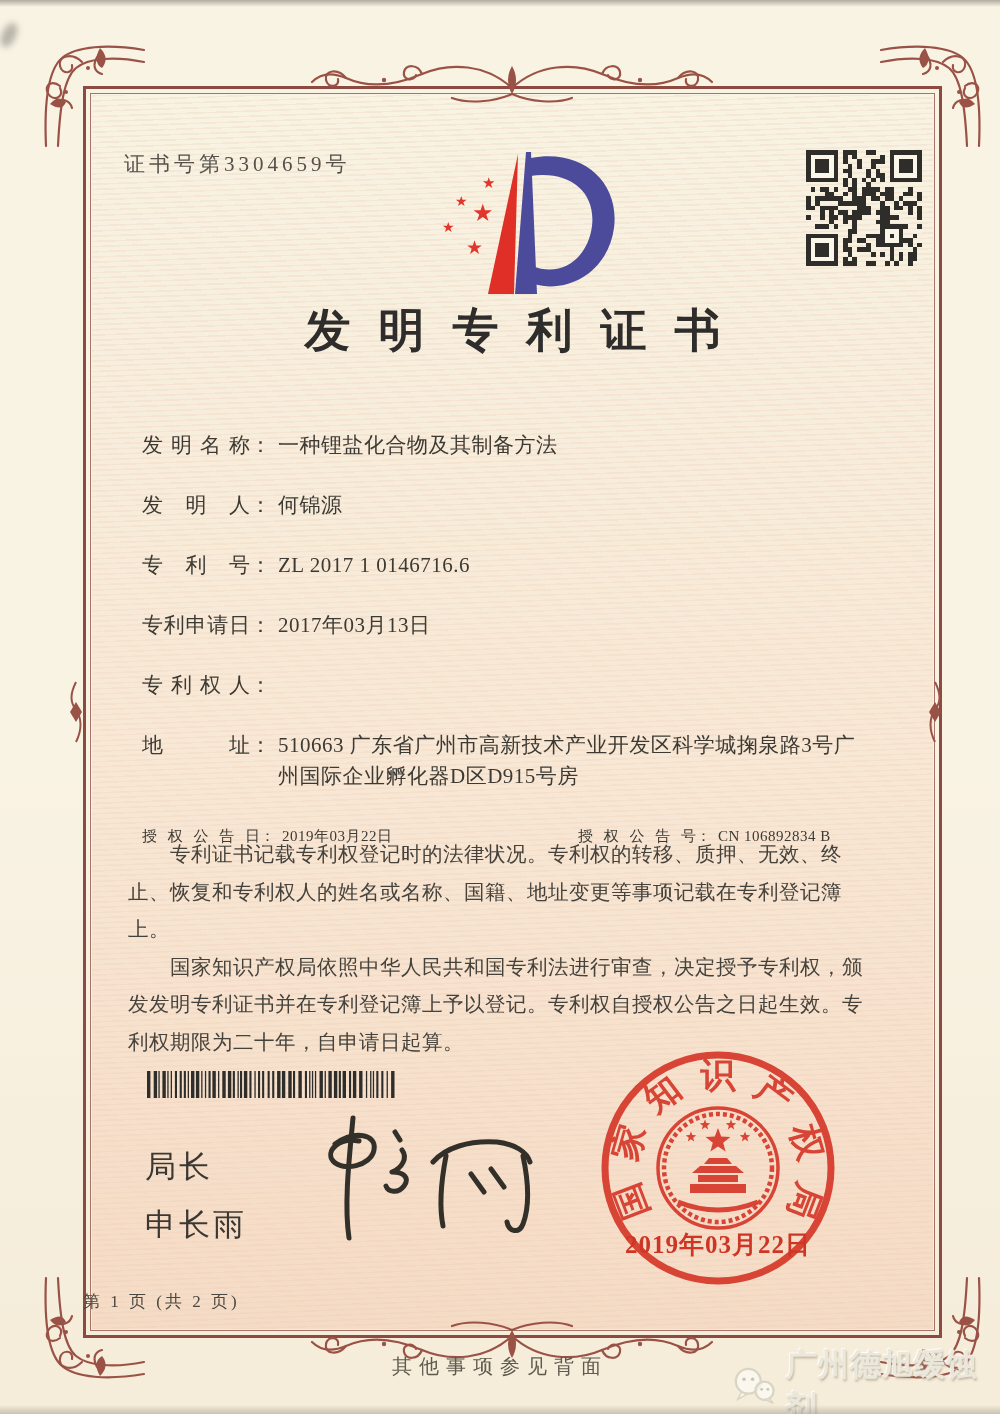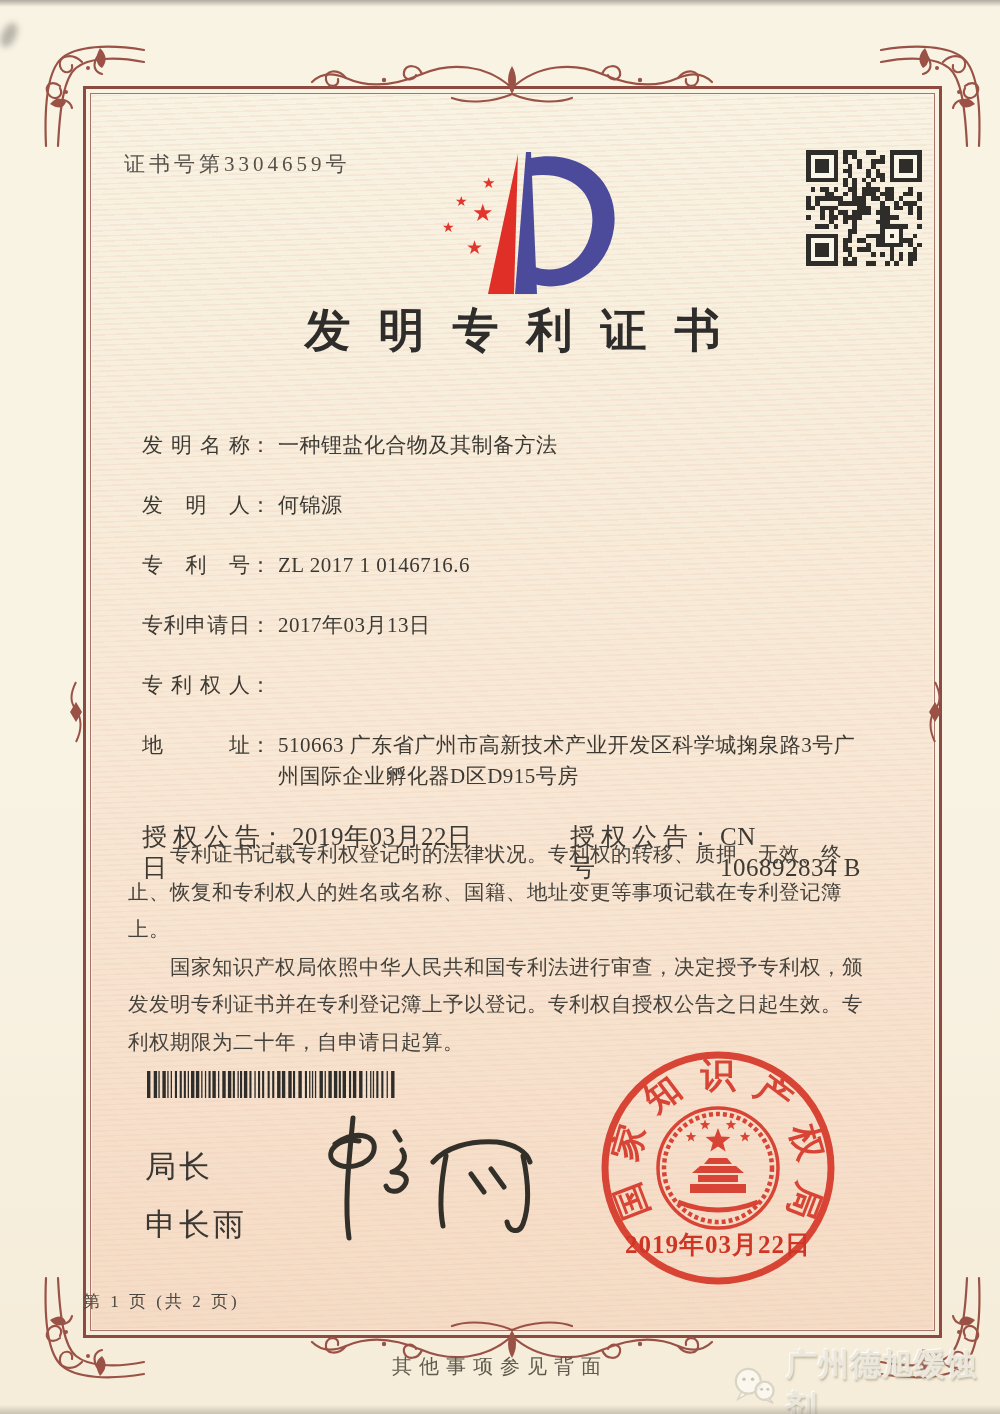--- a/index.html
+++ b/index.html
@@ -28,21 +28,21 @@
     font-size:46px;font-weight:700;letter-spacing:28px;text-indent:28px;color:#2e2d2b;}
   .logo{position:absolute;left:430px;top:146px;width:196px;height:150px;}
   .logo .star{position:absolute;color:#e2352b;line-height:1;}
   .logo svg{position:absolute;left:0;top:0;}
   .qr{position:absolute;left:806px;top:150px;width:116px;height:116px;}
   .fields{position:absolute;left:142px;top:430px;width:734px;}
   .f-row{display:flex;margin-bottom:29px;font-size:21px;color:#3d3a34;line-height:31px;}
   .f-label{display:inline-block;width:108px;text-align:justify;text-align-last:justify;flex:0 0 108px;}
   .f-colon{flex:0 0 auto;}
   .f-value{flex:1;margin-left:7px;letter-spacing:.5px;}
-  .pair{display:flex;font-size:25px;color:#3d3a34;line-height:31px;}
+  .pair{display:flex;font-size:15px;color:#3d3a34;line-height:31px;gap:8px;}
   .pair .grp{display:flex;}
   .pair .grp1{flex:0 0 428px;}
   .pair .f-label2{display:inline-block;width:118px;text-align:justify;text-align-last:justify;flex:0 0 118px;}
   .paras{position:absolute;left:128px;top:836px;width:754px;font-size:20.5px;
     line-height:37.5px;color:#45423c;letter-spacing:.5px;}
   .paras p{margin:0;text-indent:2.05em;}
   .barcode{position:absolute;left:147px;top:1071px;}
   .issuer{position:absolute;left:145px;top:1146px;font-size:31px;color:#3b3833;letter-spacing:3px;}
   .issuer div{margin-bottom:16px;}
   .sig{position:absolute;left:283px;top:1110px;}

